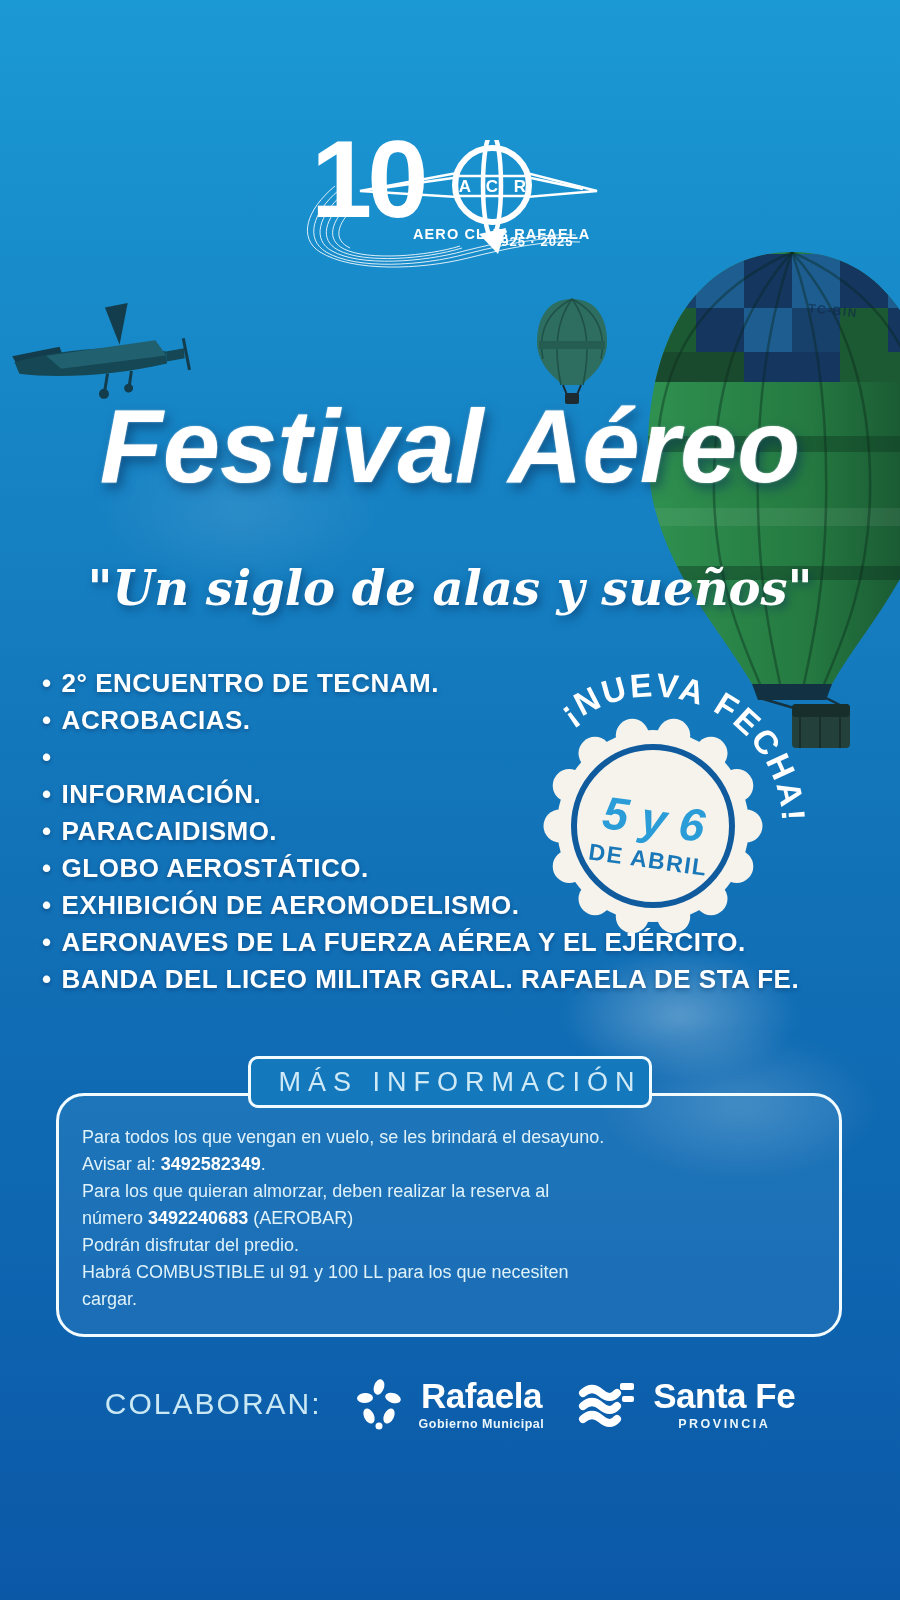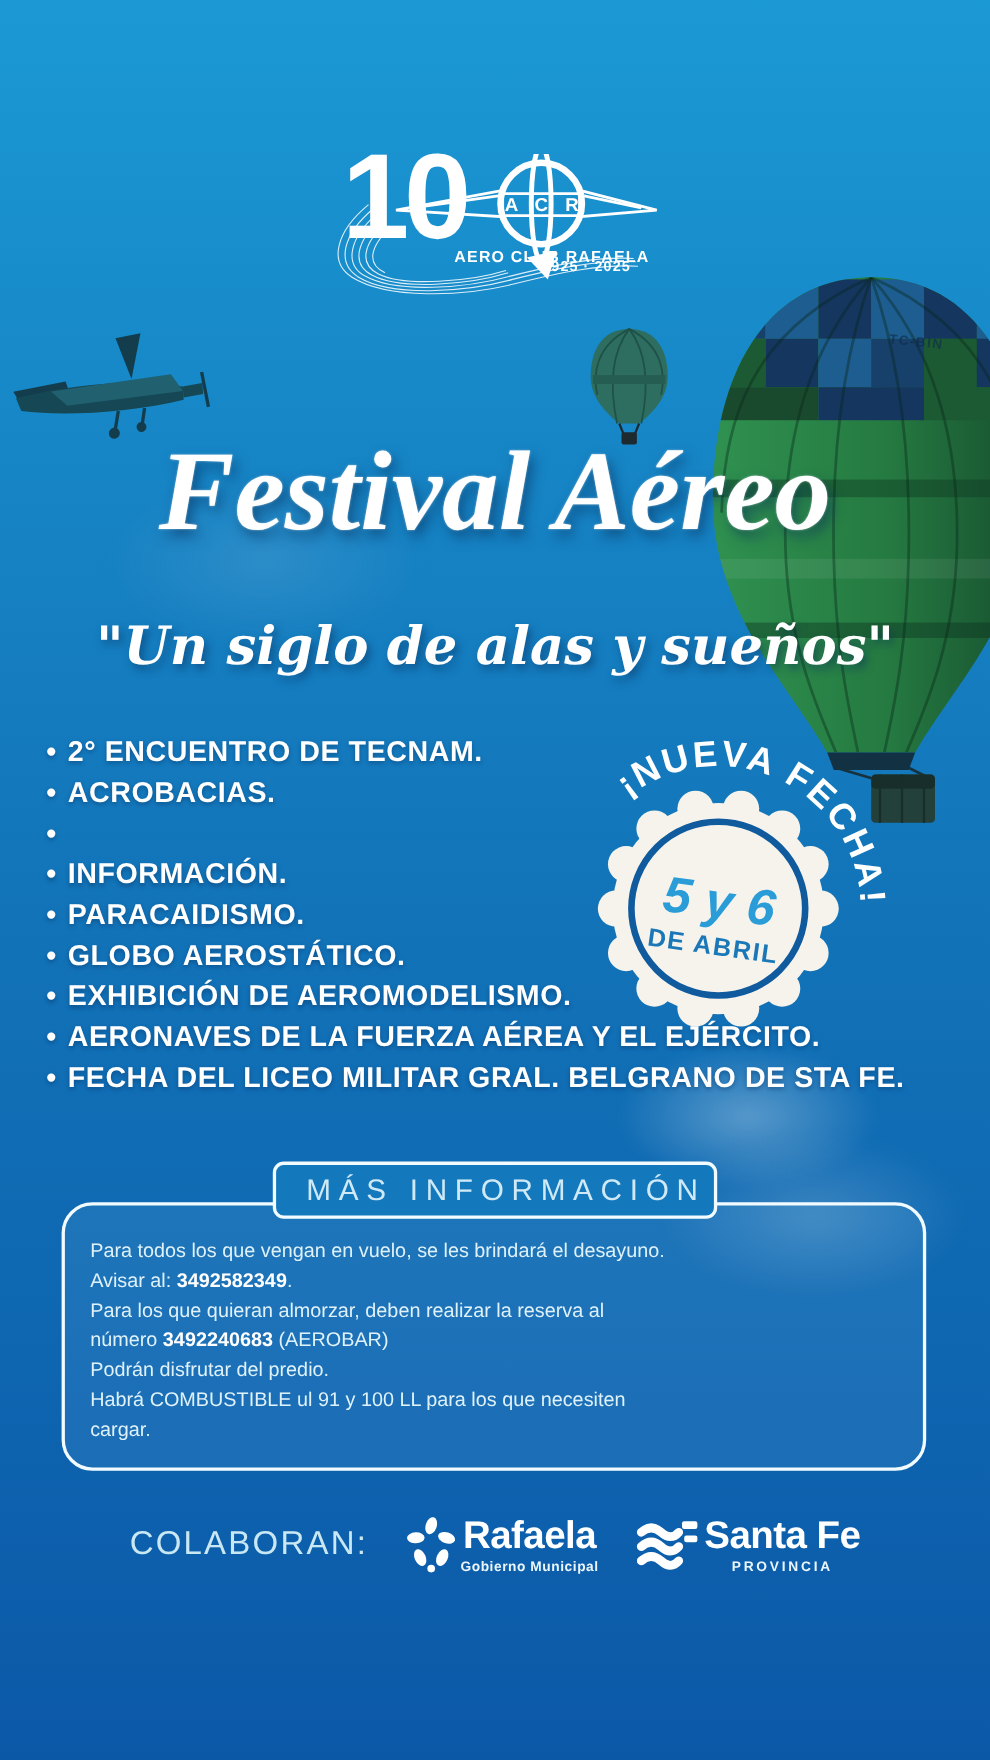--- a/index.html
+++ b/index.html
@@ -21,21 +21,21 @@
   .cloud.c3{left:90px;top:430px;width:300px;height:160px;background:radial-gradient(closest-side,rgba(255,255,255,.10),rgba(255,255,255,0));filter:blur(8px);}
 
   
   .logo100{left:305px;top:140px;width:300px;height:150px;}
   .digits{position:absolute;left:6px;top:-16px;color:#fff;font-size:110px;font-weight:700;letter-spacing:-5px;line-height:1;}
   .clubname{position:absolute;left:108px;top:86px;color:#fff;font-size:14.5px;font-weight:700;letter-spacing:1.1px;white-space:nowrap;}
   .years{position:absolute;left:188px;top:94px;color:#fff;font-size:13px;font-weight:700;letter-spacing:1px;white-space:nowrap;}
 
   
   .title{left:0;top:388px;width:900px;text-align:center;color:#fff;
-    font-family:Liberation Serif, serif;font-style:italic;font-weight:700;font-size:103px;line-height:1.15;
+    font-family:Liberation Sans, sans-serif;font-style:italic;font-weight:700;font-size:103px;line-height:1.15;
     text-shadow:0 0 2px rgba(255,255,255,.55),4px 6px 12px rgba(8,45,90,.55);white-space:nowrap;}
   .subtitle{left:0;top:560px;width:900px;text-align:center;color:#fff;
     font-family:"DejaVu Serif",serif;font-style:italic;font-weight:700;font-size:48px;
     text-shadow:3px 4px 8px rgba(8,45,90,.5);white-space:nowrap;}
 
   
   .highlights{left:42px;top:668px;list-style:none;z-index:5;}
   .highlights li{display:flex;align-items:baseline;height:37px;color:#fff;font-size:26px;font-weight:700;letter-spacing:.5px;
     text-shadow:0 2px 4px rgba(8,45,90,.45);white-space:nowrap;}
   .highlights .dot{font-size:26px;margin-right:10px;}
@@ -52,21 +52,21 @@
   .info-label{left:248px;top:1056px;width:404px;height:52px;border:3px solid #f2fbff;border-radius:10px;
     background:#1478bd;display:flex;align-items:center;justify-content:center;z-index:5;
     color:#cfeaf6;font-size:27px;letter-spacing:7px;font-weight:400;padding-left:20px;}
   .info-text{position:absolute;left:82px;top:1124px;width:740px;color:var(--text-soft);font-size:18px;line-height:27px;z-index:5;}
   .info-text p{white-space:nowrap;}
   .info-text .b{font-weight:700;color:#fff;}
 
   
   .footer{left:0;top:1356px;width:900px;height:96px;display:flex;align-items:center;justify-content:center;gap:34px;z-index:5;}
   .colaboran{color:#c9e8f3;font-size:30px;font-weight:400;letter-spacing:2px;}
-  .sponsor{display:flex;align-items:center;gap:4px;}
+  .sponsor{display:flex;align-items:center;gap:17px;}
   .sponsor .names{display:flex;flex-direction:column;align-items:center;line-height:1;}
   .sponsor .nm{color:#fff;font-size:35px;font-weight:700;letter-spacing:-.5px;white-space:nowrap;}
   .sponsor .sb{color:#eaf6fb;font-size:12.5px;font-weight:700;margin-top:5px;letter-spacing:.5px;}
   .sponsor .sb.caps{letter-spacing:2.5px;}
 </style>
 </head>
 <body>
 
 <div class="poster">
 
@@ -221,21 +221,21 @@
       <li>
         <span class="dot">•</span>
         <span>EXHIBICIÓN DE AEROMODELISMO.</span>
       </li>
       <li>
         <span class="dot">•</span>
         <span>AERONAVES DE LA FUERZA AÉREA Y EL EJÉRCITO.</span>
       </li>
       <li>
         <span class="dot">•</span>
-        <span>FECHA DEL LICEO MILITAR GRAL. BELGRANO DE STA FE.</span>
+        <span>BANDA DEL LICEO MILITAR GRAL. RAFAELA DE STA FE.</span>
       </li>
     </ul>
 
   <svg class="abs badge" width="315" height="295" viewBox="0 0 315 295">
     <defs>
       <path id="arcPath" d="M43,86 A130,130 0 0 1 264,189" fill="none"></path>
     </defs>
     <text class="arc">
       <textPath href="#arcPath" startOffset="50%" text-anchor="middle">¡NUEVA FECHA!</textPath>
     </text>

